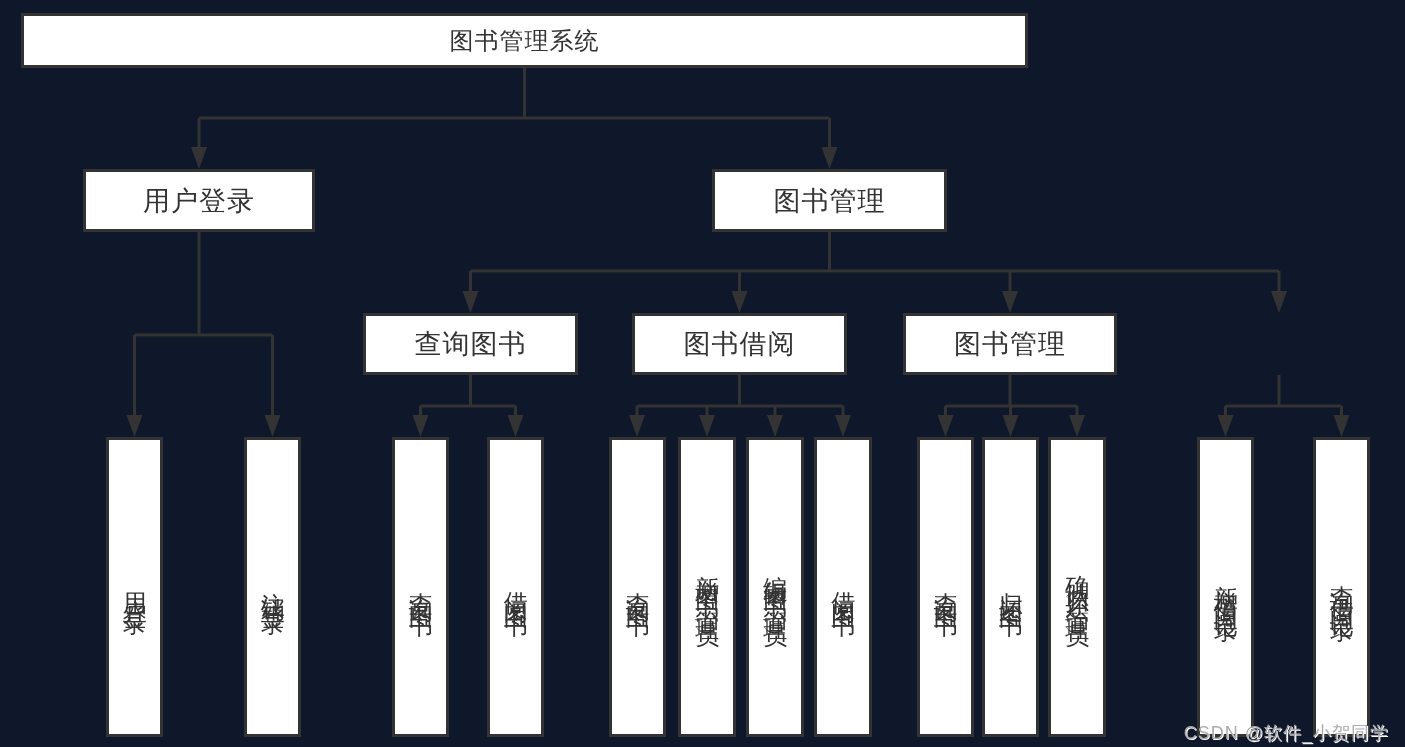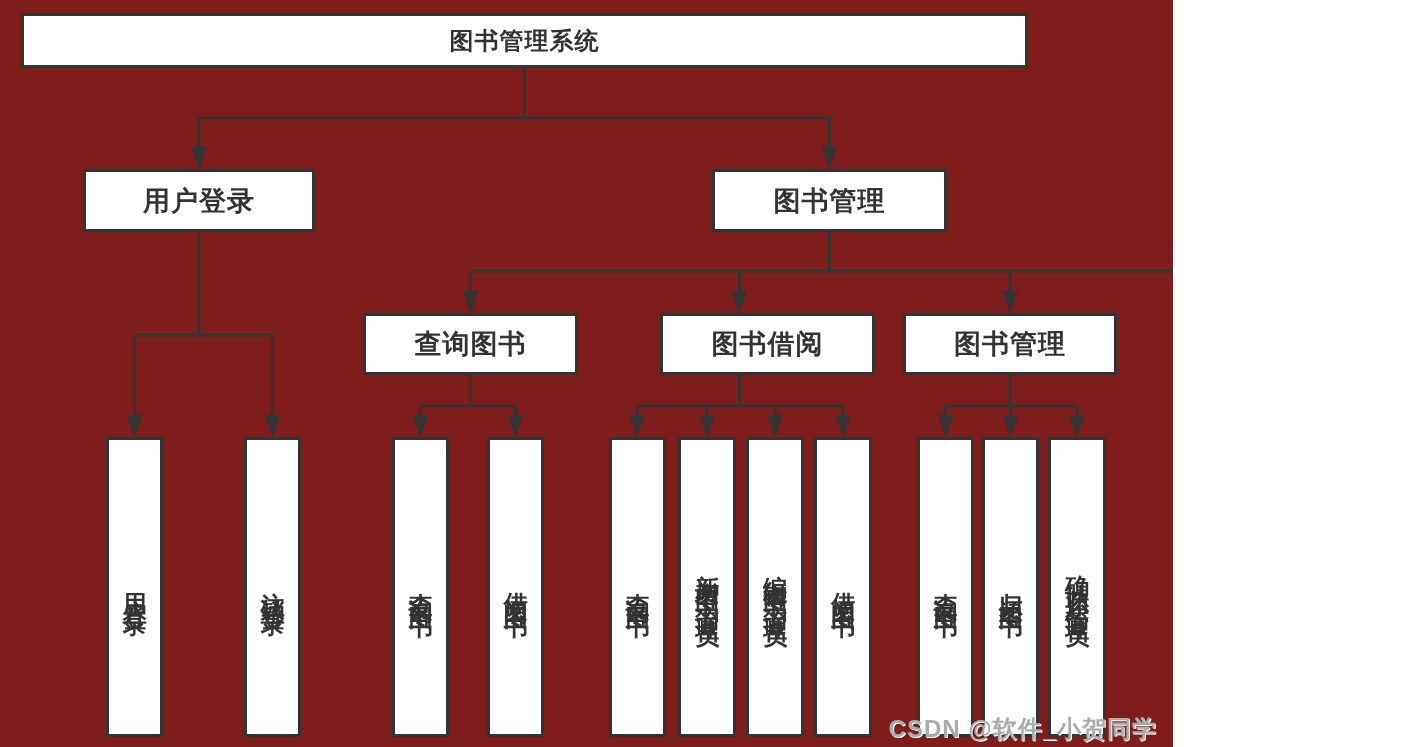--- a/index.html
+++ b/index.html
@@ -1,23 +1,22 @@
 <!DOCTYPE html>
 <html><head>
 <meta charset="utf-8">
 <style>
   html,body{margin:0;padding:0;background:#ffffff;}
   .stage{
     position:relative;
-    width:1173px;height:747px;
-    background:#7f1d1d;
+    width:1405px;height:747px;
+    background:#0f172a;
     font-family:"Liberation Sans","DejaVu Sans",sans-serif;
     overflow:hidden;
     color:#333333;
-    font-weight:bold;
   }
   .connectors{position:absolute;left:0;top:0;pointer-events:none;}
   .node{
     position:absolute;
     box-sizing:border-box;
     border:3px solid #333333;
     background:#ffffff;
     display:flex;
     align-items:center;
     justify-content:center;
@@ -32,21 +31,21 @@
     text-orientation:mixed;
     font-size:24px;
     letter-spacing:7px;
     line-height:1.1;
     white-space:nowrap;
   }
   .watermark{
     position:absolute;
     right:16px;
     bottom:2px;
-    font-size:24px;
+    font-size:18px;
     color:#ababab;
     text-shadow:1px 1px 0 #ffffff;
     letter-spacing:1px;
     z-index:5;
   }
 </style>
 </head>
 <body>
 
 <div class="stage">
@@ -98,21 +97,21 @@
   <div class="node h-node" style="left:83px;top:169px;width:232px;height:63px;">
     <span>用户登录</span>
   </div>
   <div class="node h-node" style="left:712px;top:169px;width:235px;height:63px;align-items:center;">
     <span>图书管理</span>
   </div>
 
   <div class="node h-node" style="left:363px;top:313px;width:215px;height:62px;">
     <span>查询图书</span>
   </div>
-  <div class="node h-node" style="left:632px;top:313px;width:215px;height:62px;margin-left:28px;">
+  <div class="node h-node" style="left:632px;top:313px;width:215px;height:62px;">
     <span>图书借阅</span>
   </div>
   <div class="node h-node" style="left:903px;top:313px;width:214px;height:62px;">
     <span>图书管理</span>
   </div>
 
   <div class="node v-node" style="left:106px;top:437px;width:57px;height:300px;">
     <span>用户登录</span>
   </div>
   <div class="node v-node" style="left:244px;top:437px;width:57px;height:300px;">

